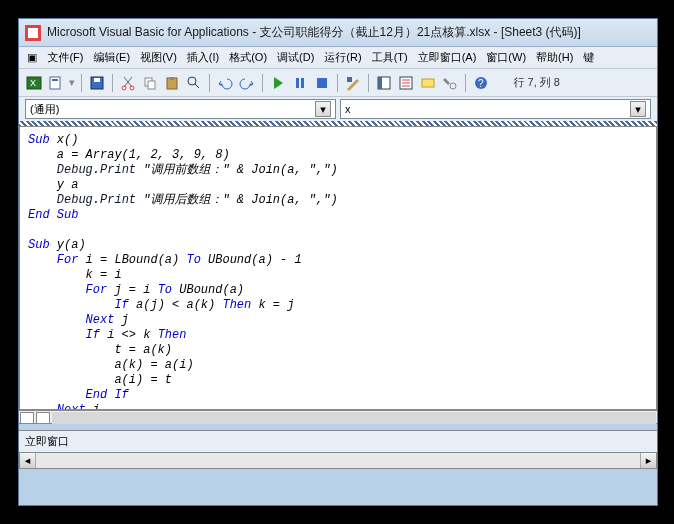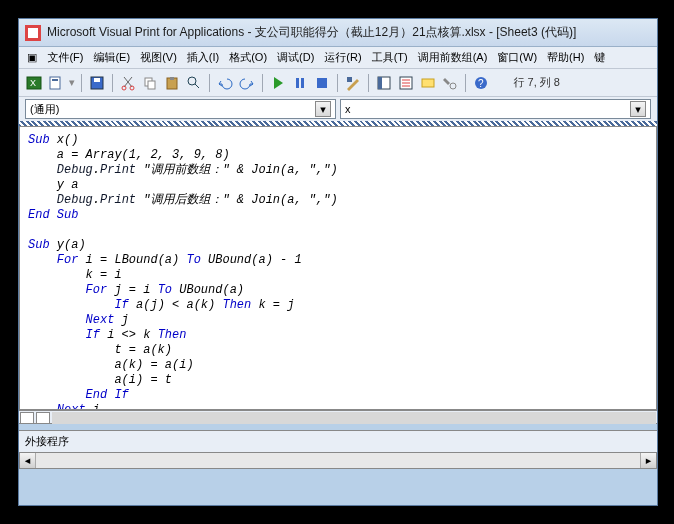--- a/index.html
+++ b/index.html
@@ -32,34 +32,34 @@
 .hscroll .btn { width: 16px; background: linear-gradient(#f4f4f4,#d0d0d0); border-right: 1px solid #aaa; display:flex;align-items:center;justify-content:center; }
 .hscroll .btn.r { border-right:none; border-left:1px solid #aaa; }
 .hscroll .track { flex: 1; }
 </style>
 </head>
 <body>
 
 <div class="outer">
   <div class="titlebar">
     <span class="tico"></span>
-    <span>Microsoft Visual Print for Applications - 支公司职能得分（截止12月）21点核算.xlsx - [Sheet3 (代码)]</span>
+    <span>Microsoft Visual Basic for Applications - 支公司职能得分（截止12月）21点核算.xlsx - [Sheet3 (代码)]</span>
   </div>
 
   <div class="menubar">
     <span>▣</span>
     <span>文件(F)</span>
     <span>编辑(E)</span>
     <span>视图(V)</span>
     <span>插入(I)</span>
     <span>格式(O)</span>
     <span>调试(D)</span>
     <span>运行(R)</span>
     <span>工具(T)</span>
-    <span>调用前数组(A)</span>
+    <span>立即窗口(A)</span>
     <span>窗口(W)</span>
     <span>帮助(H)</span>
     <span>键</span>
   </div>
 
   <div class="toolbar">
     <span class="tb">
         <svg viewBox="0 0 16 16">
           <rect x="1" y="2" width="14" height="12" fill="#2a7a2a" stroke="#145214"></rect>
           <text x="4" y="11" font-size="9" fill="#fff">X</text>
@@ -209,19 +209,19 @@
         <span class="kw">End If</span>
     <span class="kw">Next</span> i
 </div>
   </div>
   <div class="split">
     <div class="box"></div>
     <div class="box"></div>
     <div class="rest"></div>
   </div>
 
-  <div class="immlabel">外接程序</div>
+  <div class="immlabel">立即窗口</div>
   <div class="hscroll">
     <div class="btn">◂</div>
     <div class="track"></div>
     <div class="btn r">▸</div>
   </div>
 </div>
 
 </body></html>

